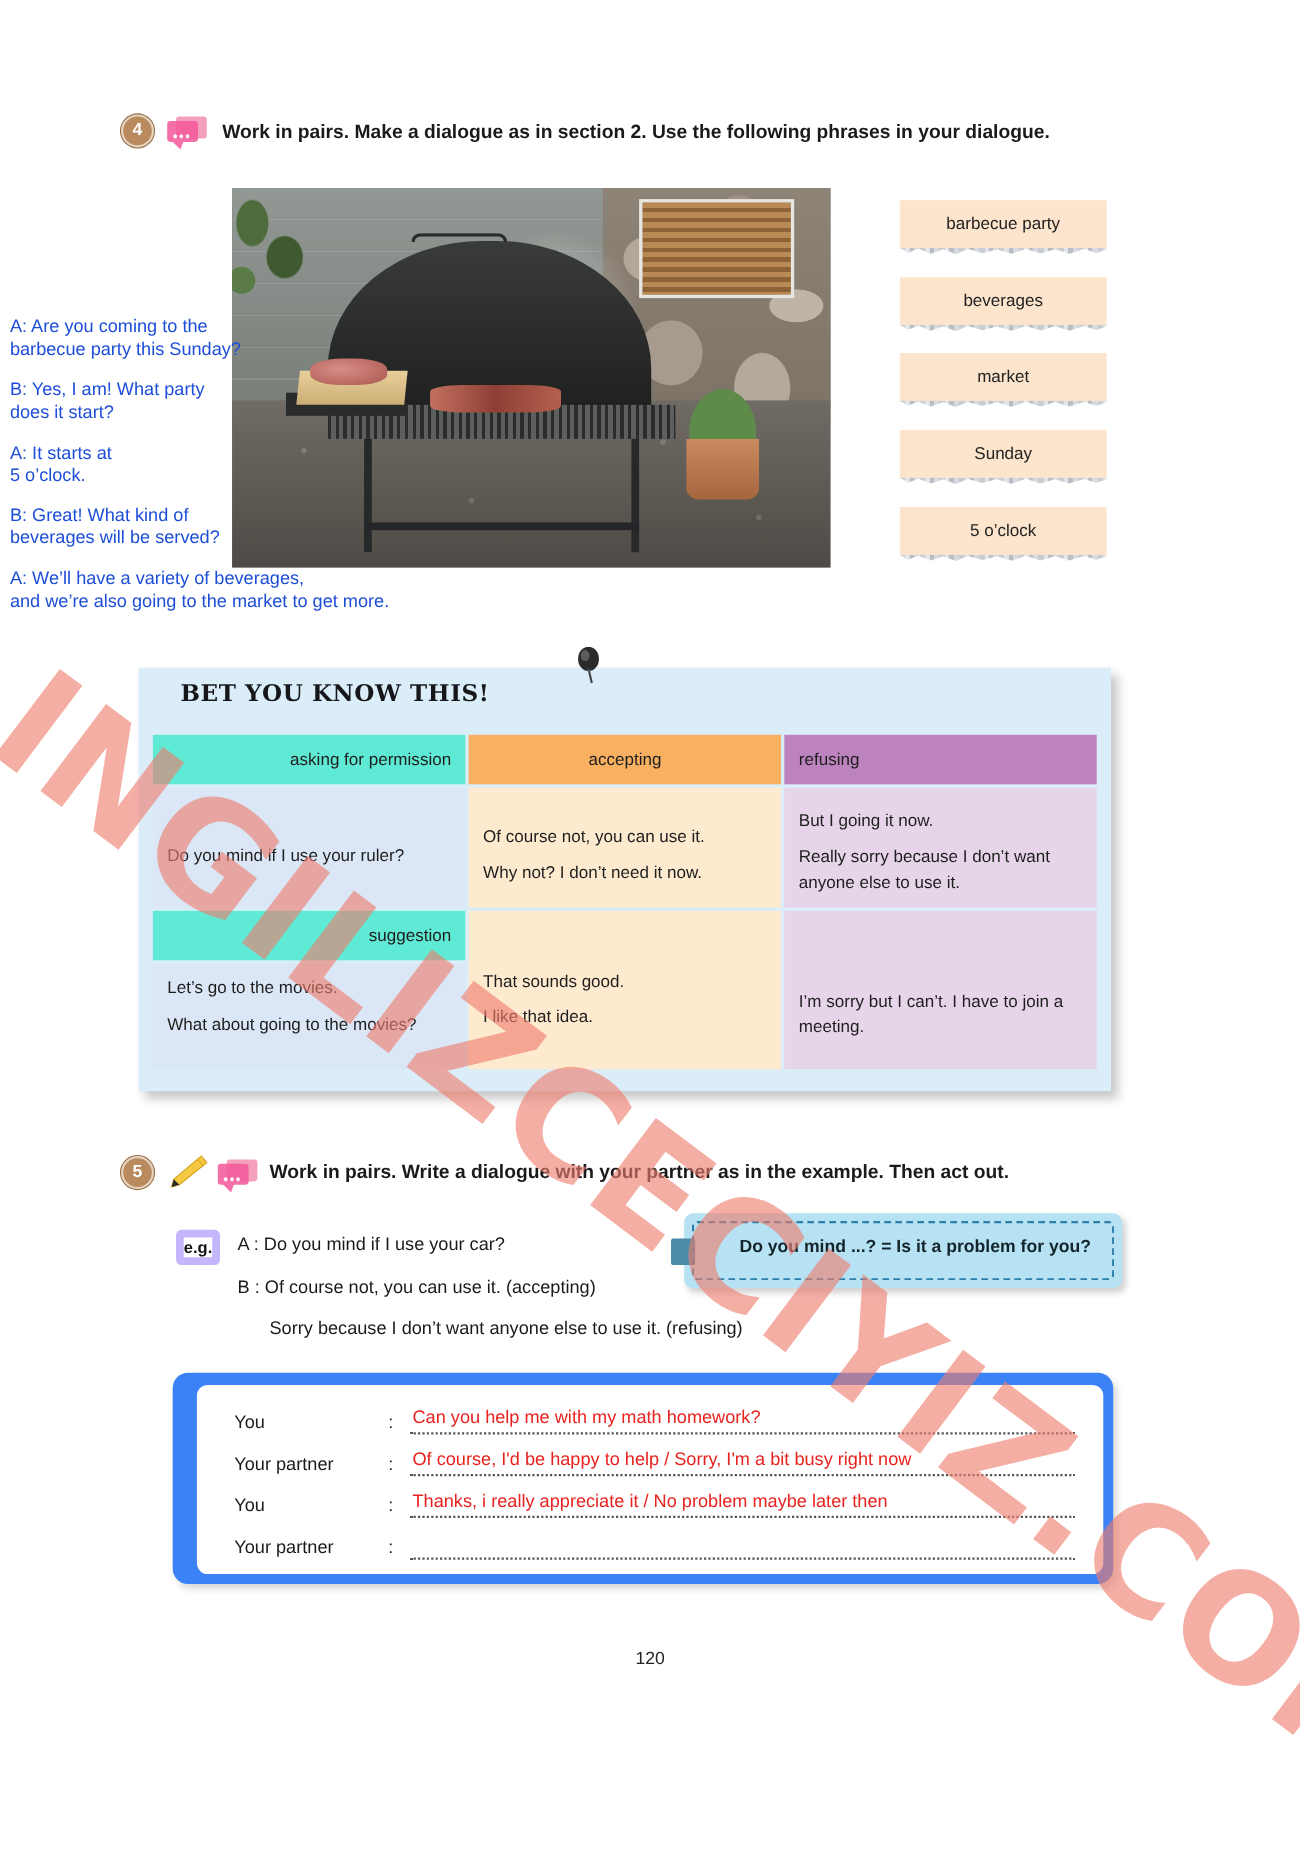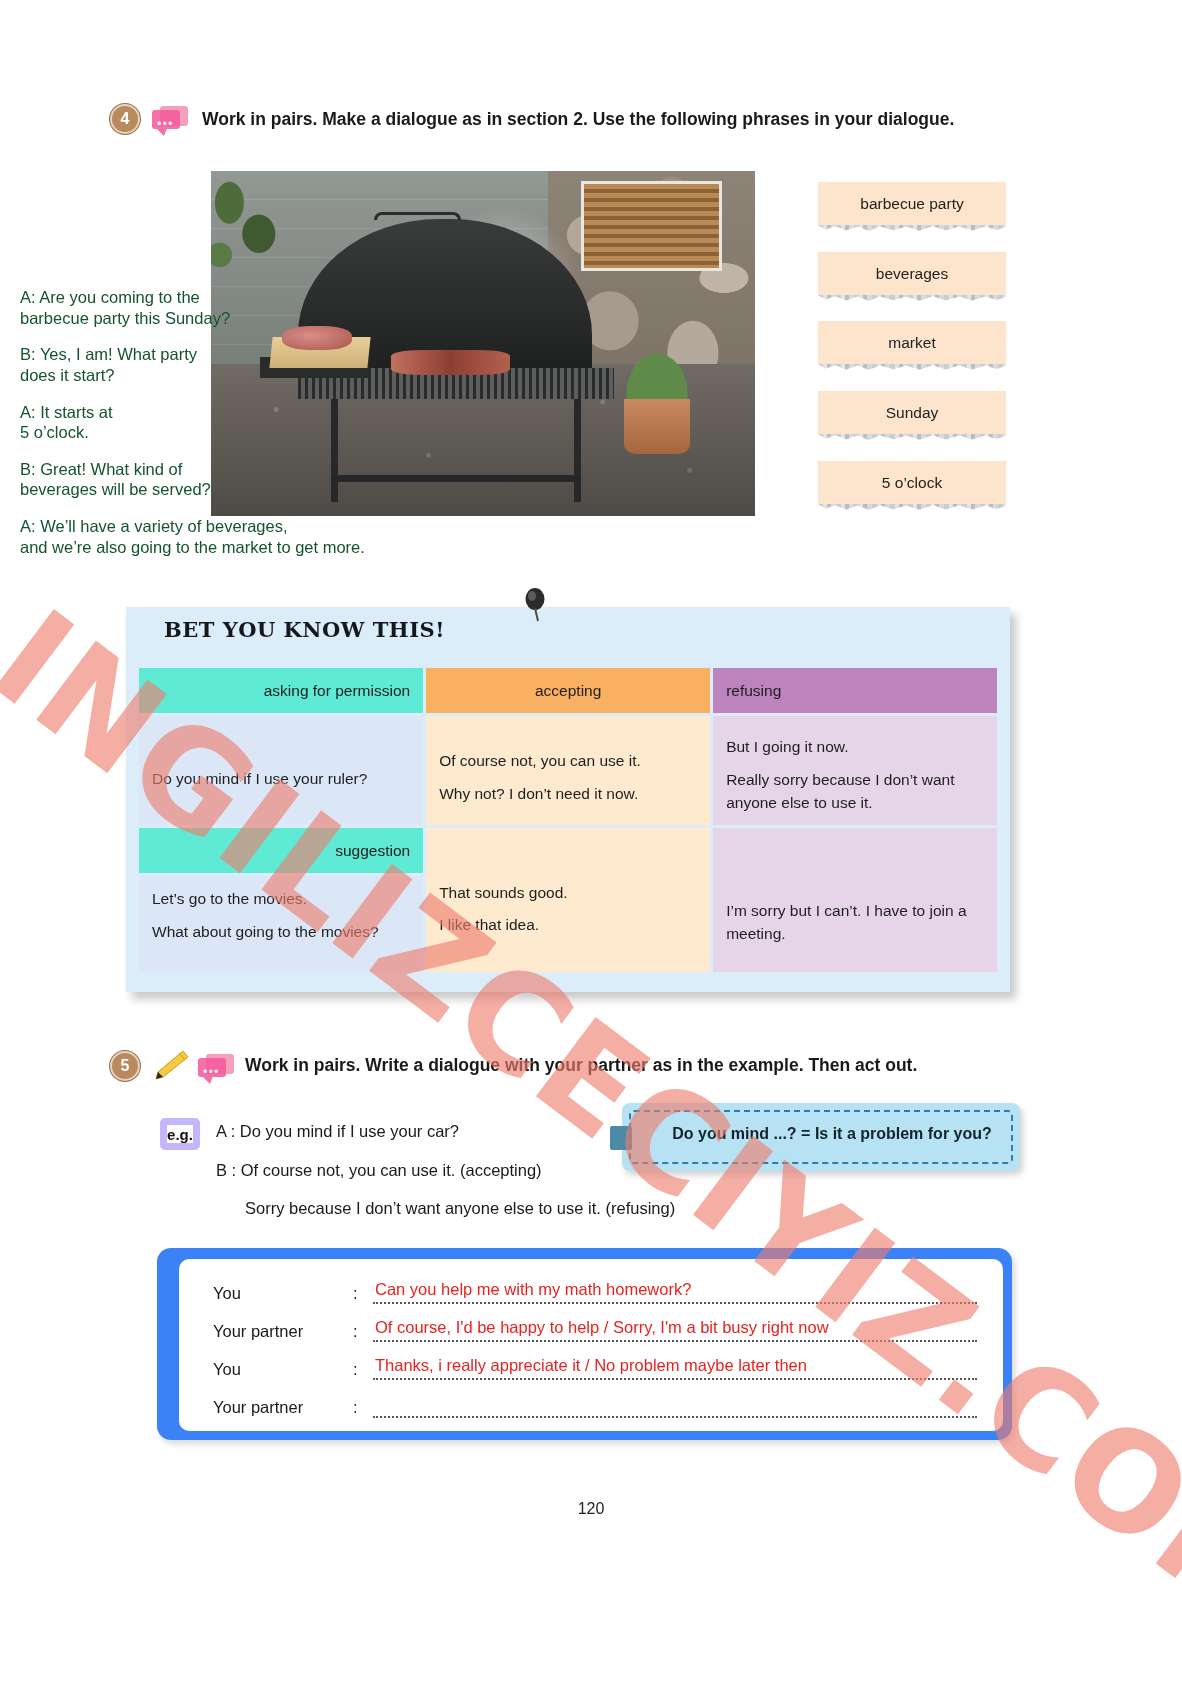--- a/index.html
+++ b/index.html
@@ -201,24 +201,24 @@
   }
   #photo .succulent {
     position: absolute; right: 11%; bottom: 32%; width: 14%; height: 18%;
     background:
       radial-gradient(ellipse at 50% 80%, #5e8a4a 0 30px, transparent 31px);
   }
 
   
   #hand-dialogue {
     position: absolute;
-    left: 20px; top: 287px;
+    left: 9px; top: 287px;
     width: 430px;
     z-index: 30;
-    color: #14532d;
+    color: #1d4ed8;
     font-family: "Liberation Sans", sans-serif;
     font-size: 16.5px;
     line-height: 1.25;
   }
   #hand-dialogue p { margin: 0 0 16px 0; white-space: pre-line; }
 
   
   .word-card {
     position: absolute;
     left: 818px;

